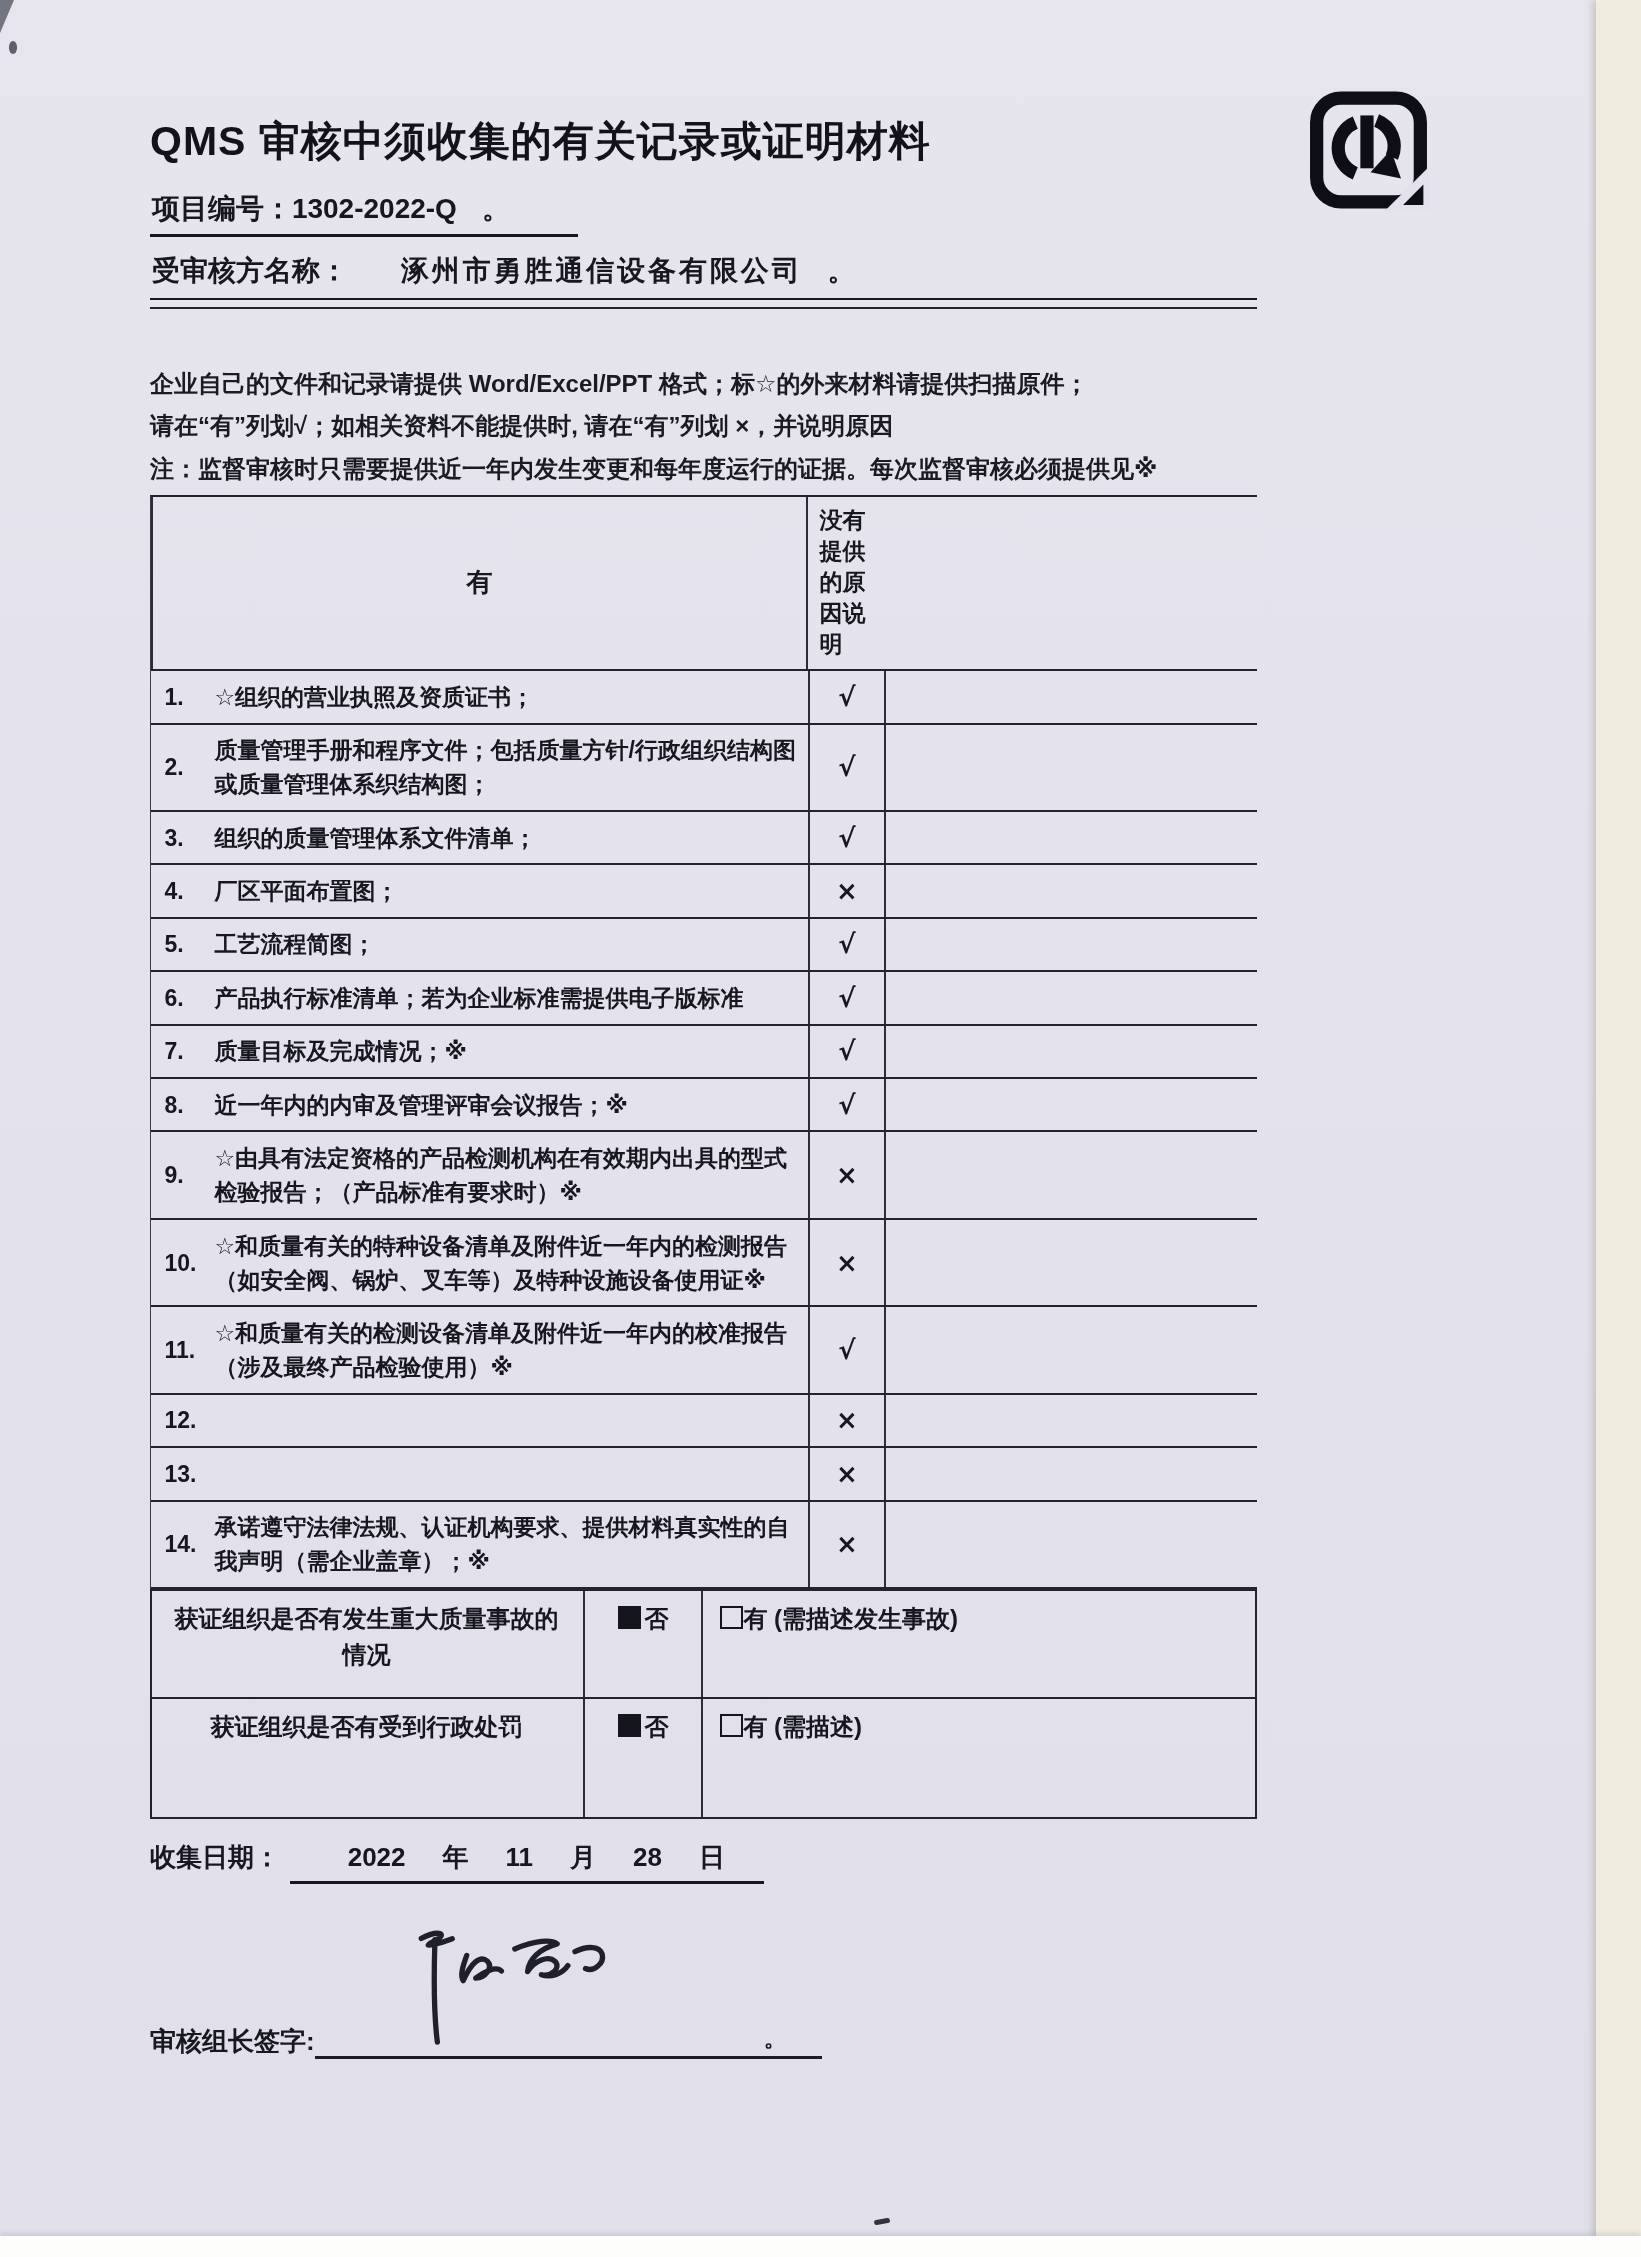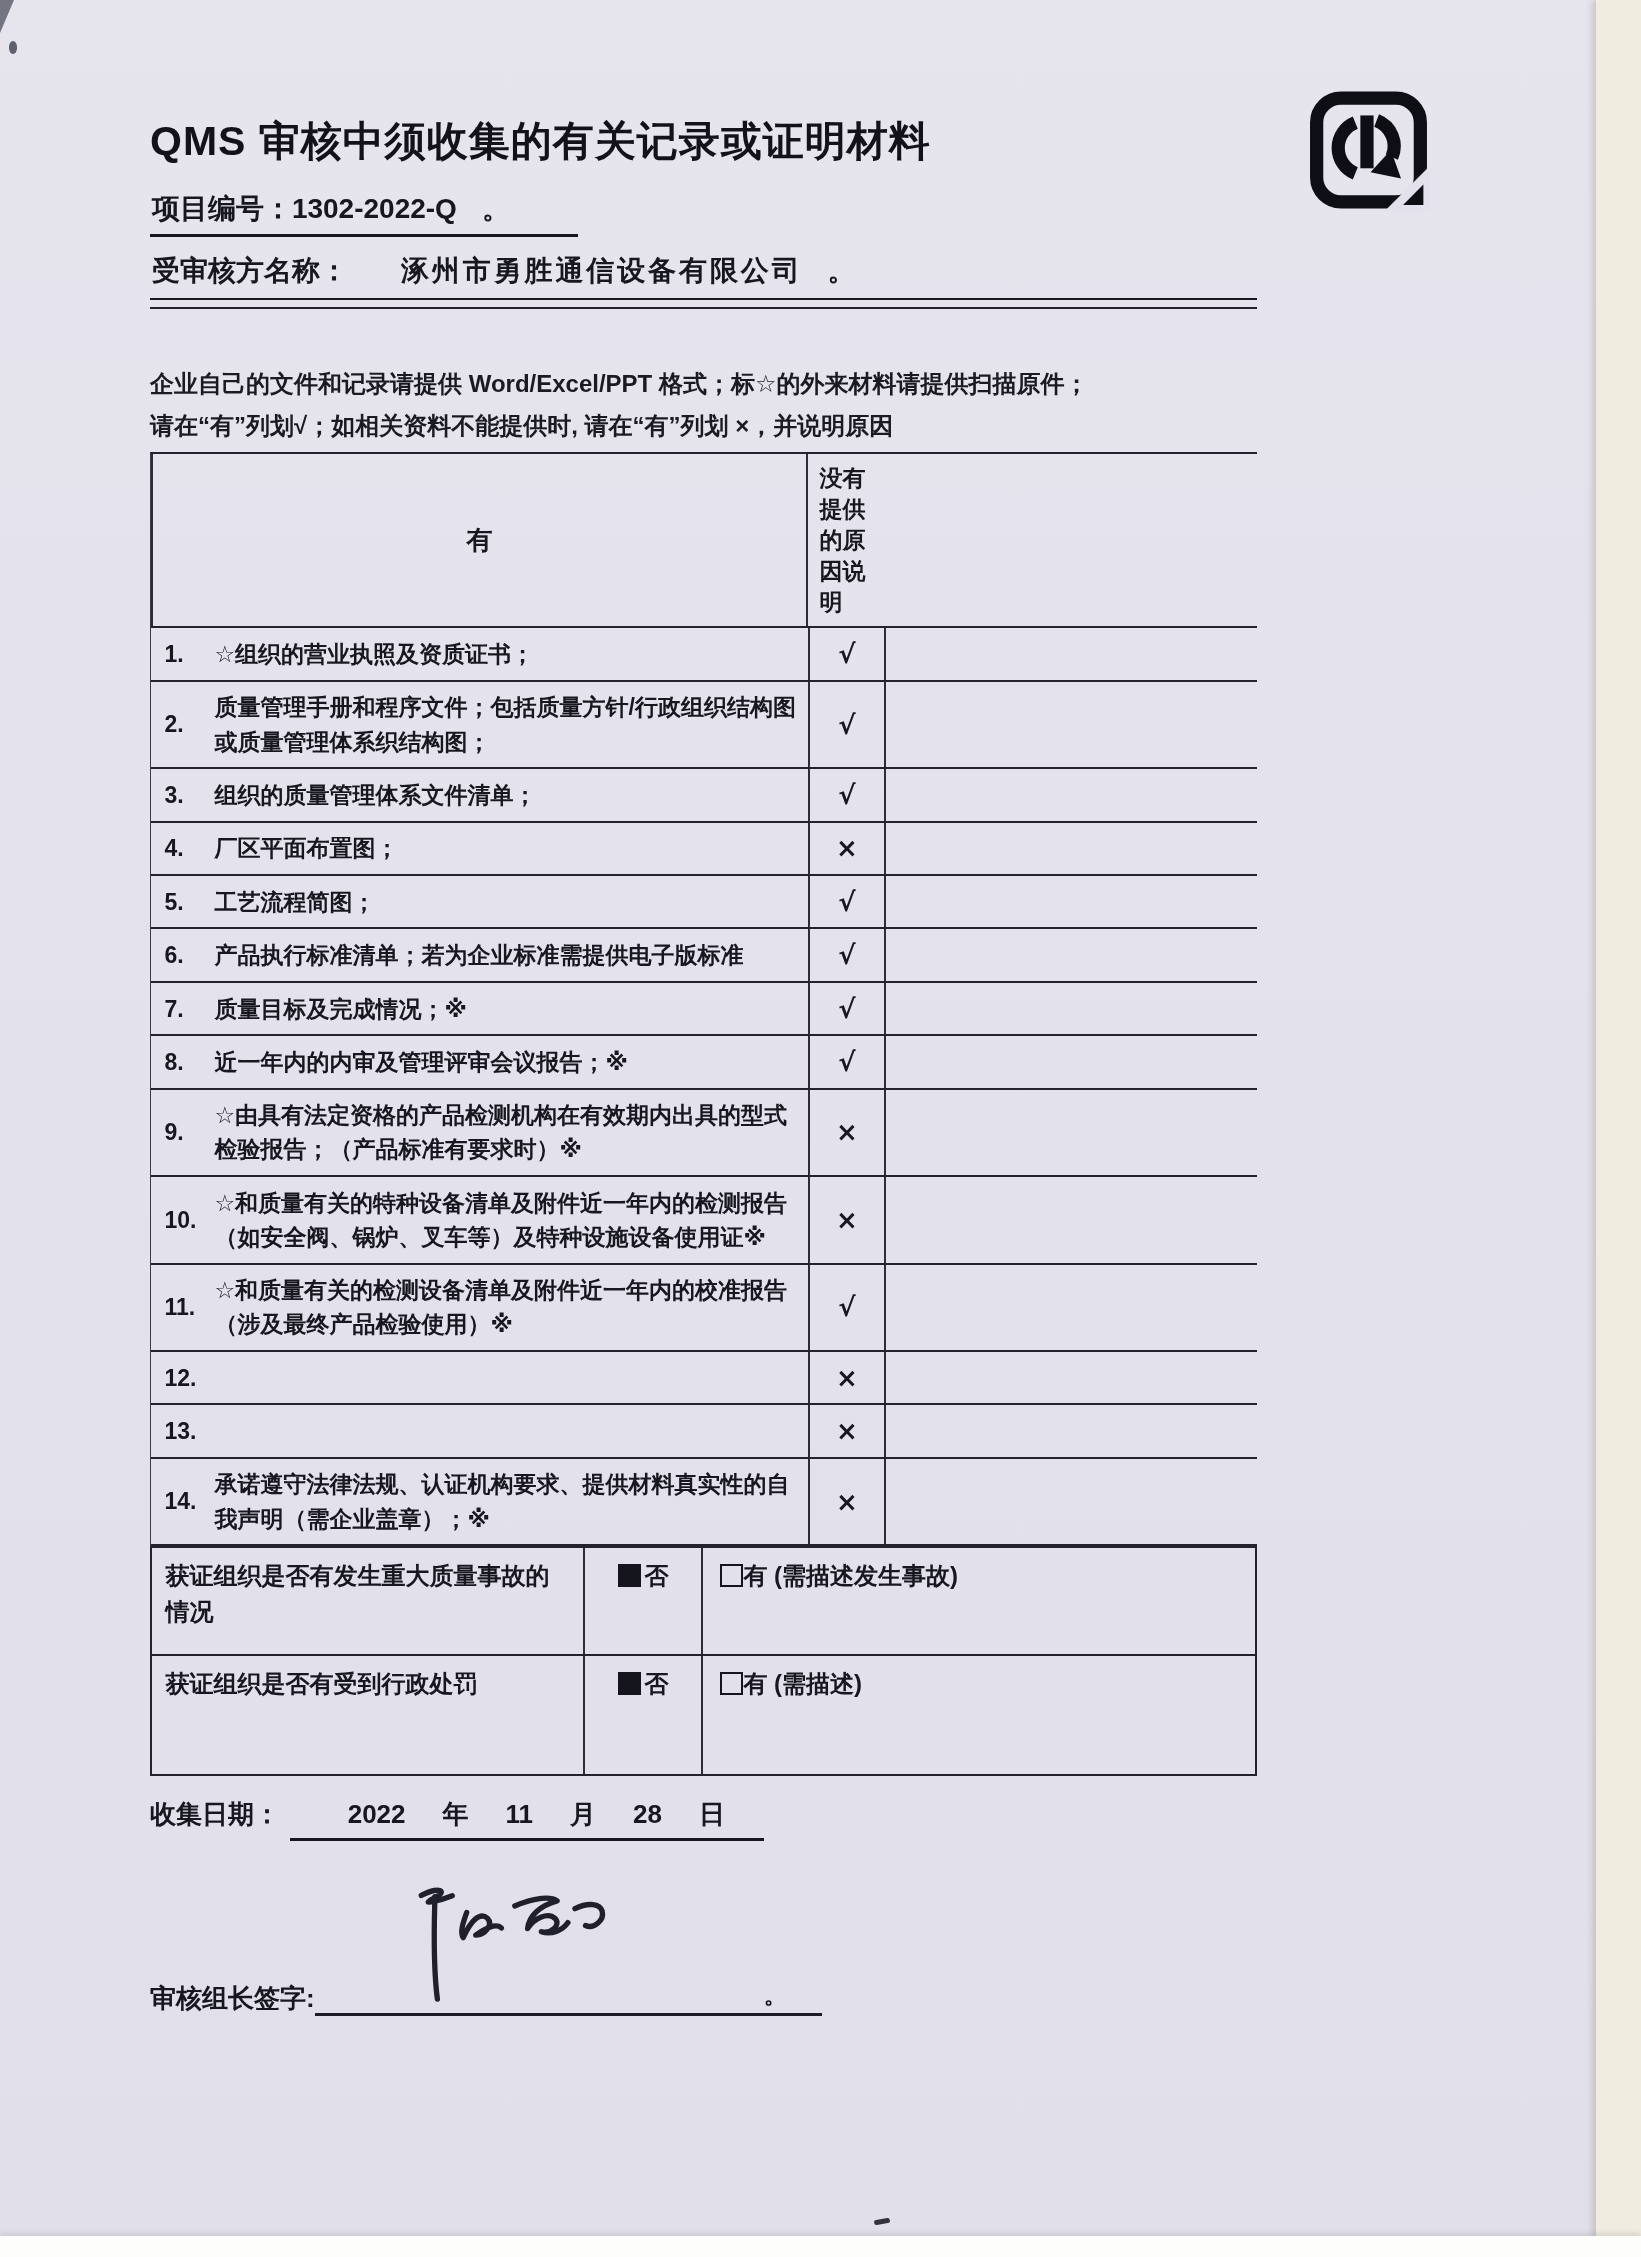--- a/index.html
+++ b/index.html
@@ -31,21 +31,21 @@
   .ttable { margin-top:3.9px; border-top:2.9px solid #23232e; border-left:1.9px solid #3a3a48; width:100%; }
   .trow { display:grid; grid-template-columns:657px 78px auto; border-bottom:2.4px solid #23232e; }
   .trow.thead { min-height:42px; }
   .c-item { display:flex; align-items:center; padding:8.7px 9.7px 8.7px 13.5px; font-size:23px; font-weight:600; line-height:1.48; }
   .c-item .rno { min-width:50px; flex:0 0 50px; }
   .c-item .rtx { flex:1; }
   .c-mark { border-left:2.4px solid #2d2d3a; border-right:2.4px solid #2d2d3a; display:flex; align-items:center; justify-content:center; font-size:26px; font-weight:600; font-family:"DejaVu Sans",sans-serif; }
   .c-reason { padding:8.7px 11.6px; font-size:23px; font-weight:600; display:flex; align-items:center; }
   .thead .c-item, .thead .c-reason { font-weight:600; }
 
-  .btable { width:100%; border:2.9px solid #23232e; margin-top:0; }
+  .btable { width:100%; border:2.9px solid #23232e; margin-top:0;text-align:center; }
   .brow { display:grid; grid-template-columns:433px 118px auto; border-bottom:2.4px solid #23232e; }
   .brow:last-child { border-bottom:none; }
   .b-label { padding:9.7px 15.4px 9.7px 13.5px; font-size:24px; font-weight:600; line-height:1.5; border-right:2.4px solid #2d2d3a; }
   .b-no { border-right:2.4px solid #2d2d3a; padding:11.6px 5.8px; font-size:24px; font-weight:600; display:flex; align-items:flex-start; justify-content:center; gap:3.9px; }
   .b-yes { padding:11.6px 17.4px; font-size:24px; font-weight:600; display:flex; align-items:flex-start; gap:0; }
   .brow-a { min-height:108px; }
   .brow-b { min-height:118px; }
   .cb { display:inline-block; width:23px; height:23px; margin-top:3.9px; flex:0 0 23px; }
   .cb.filled { background:#15151d; }
   .cb.empty { background:transparent; border:2.9px solid #15151d; }
@@ -84,20 +84,21 @@
     <div>
       <div class="proj-line"><span>项目编号：</span><span>1302-2022-Q</span><span class="suffix">。</span></div>
     </div>
 
     <div class="auditee-line"><span>受审核方名称：</span><span class="auditee-name">涿州市勇胜通信设备有限公司</span><span class="suffix">。</span></div>
     <div class="full-rule"></div>
 
     <div class="intro">
       <span>企业自己的文件和记录请提供 Word/Excel/PPT 格式；标☆的外来材料请提供扫描原件；</span><br>
       <span>请在“有”列划√；如相关资料不能提供时, 请在“有”列划 ×，并说明原因</span><br>
+      <span class="note">注：监督审核时只需要提供近一年内发生变更和每年度运行的证据。每次监督审核必须提供见※</span>
     </div>
 
     <div class="ttable">
       <div class="trow thead">
         <div class="c-mark">有</div>
         <div class="c-reason">没有提供的原因说明</div>
       </div>
 
       <div class="trow">
         <div class="c-item">

